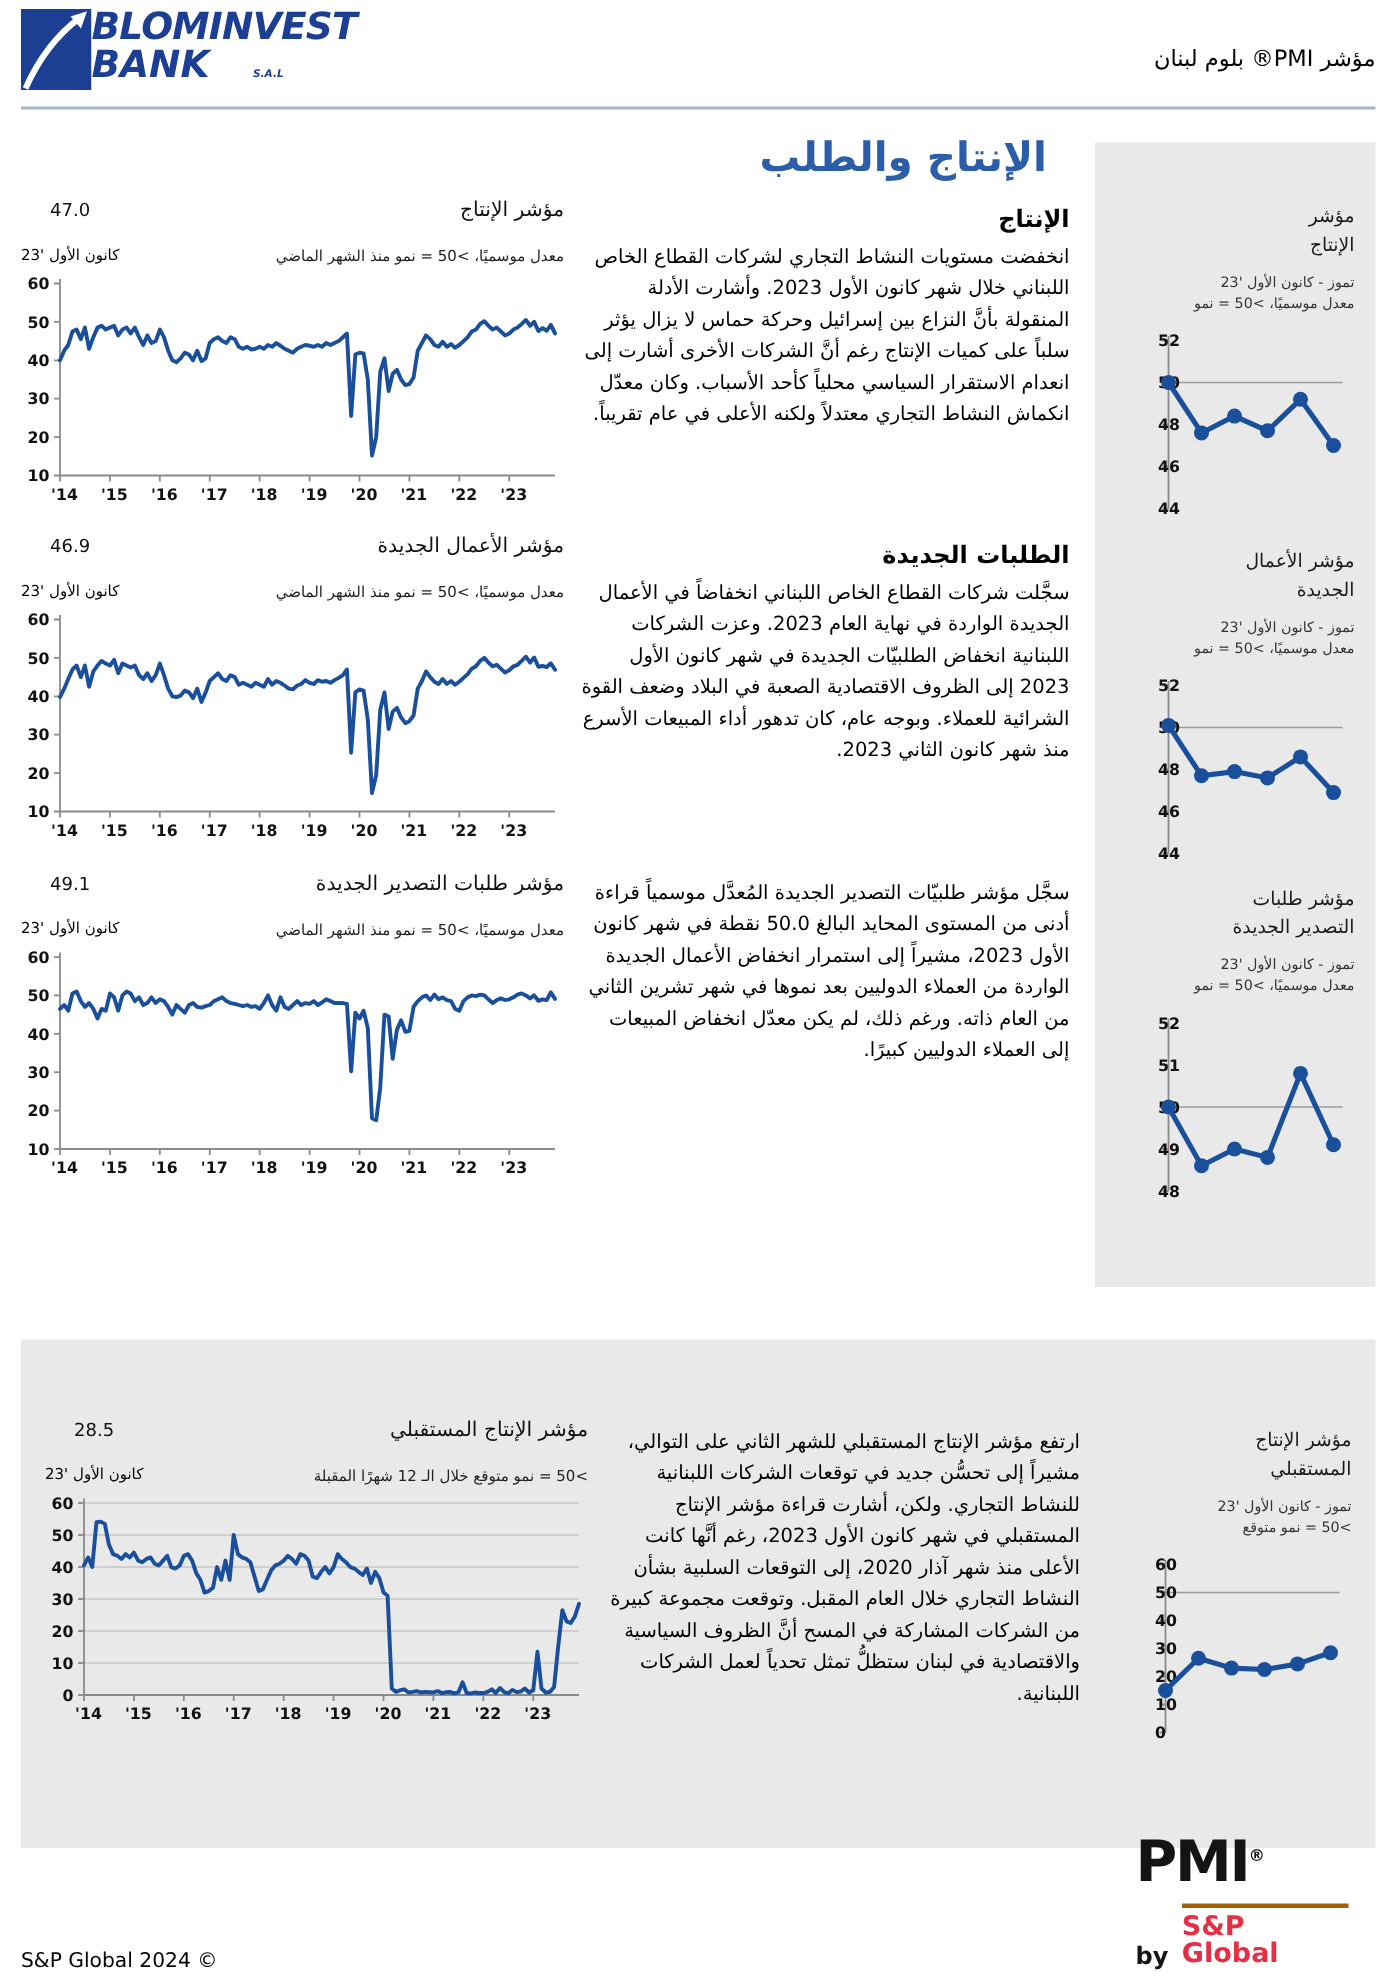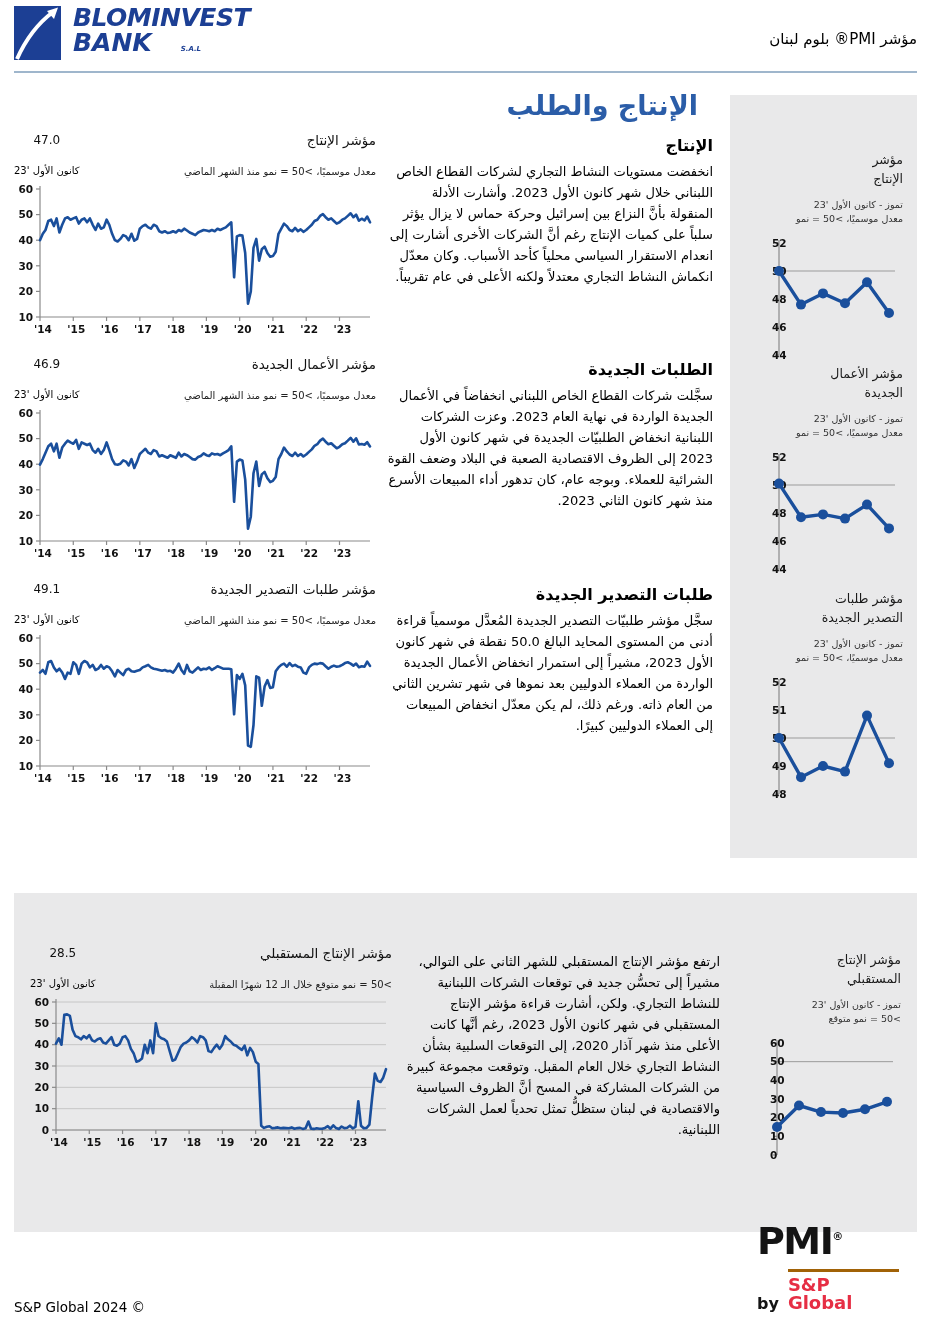--- a/index.html
+++ b/index.html
@@ -1,20 +1,20 @@
 <!DOCTYPE html>
 <html lang="ar"><head>
 <meta charset="utf-8">
 <style>
   html,body{margin:0;padding:0;background:#fff;}
   #page{position:relative;width:931px;height:1322px;background:#fff;overflow:hidden;
         font-family:"DejaVu Sans","Liberation Sans",sans-serif;color:#000;}
 
   
-  .logo{position:absolute;left:14px;top:6px;display:flex;align-items:flex-start;gap:12px;}
+  .logo{position:absolute;left:14px;top:6px;display:flex;align-items:flex-start;gap:0;}
   .logo-text{color:#1c3f94;font-style:italic;font-weight:bold;line-height:0.98;}
   .logo-line1{font-size:25px;letter-spacing:-0.5px;}
   .logo-line2{font-size:25px;display:flex;align-items:baseline;gap:3px;}
   .logo-sal{font-size:7px;margin-left:26px;}
   .header-title{position:absolute;right:14px;top:30px;font-size:15px;direction:rtl;}
   .rule{position:absolute;left:14px;right:14px;top:71px;border-top:2px solid #9fb6cc;}
 
   .sec-title{position:absolute;color:#2b5da8;font-weight:bold;font-size:27px;direction:rtl;}
   #sec1-title{right:233px;top:90px;text-align:right;}
 
@@ -76,21 +76,21 @@
         <span class="logo-sal">S.A.L</span>
       </div>
     </div>
   </div>
   <div class="header-title">مؤشر PMI® بلوم لبنان</div>
   <div class="rule"></div>
 
   <div class="sec-title" id="sec1-title">الإنتاج والطلب</div>
 
   <div class="sidebar">
-    <div class="mini" style="top:56px">
+    <div class="mini" style="top:40px">
       <div class="mini-title">مؤشر
 الإنتاج</div>
       <div class="mini-sub">
         <div>تموز - كانون الأول '23</div>
         <div>معدل موسميًا، &gt;50 = نمو</div>
       </div>
       <svg class="chart" width="152" height="134" viewBox="0 0 152 134">
           <line x1="28" y1="40" x2="144" y2="40" stroke="#9b9b9b" stroke-width="1"></line>
           <line x1="28" y1="9" x2="28" y2="124" stroke="#8a8a8a" stroke-width="1.2"></line>
           <line x1="24" y1="124" x2="28" y2="124" stroke="#8a8a8a" stroke-width="1.2"></line>
@@ -174,21 +174,20 @@
 
   <div class="article" style="top:136px">
     <h3>الإنتاج</h3>
     <p>انخفضت مستويات النشاط التجاري لشركات القطاع الخاص اللبناني خلال شهر كانون الأول 2023. وأشارت الأدلة المنقولة بأنَّ النزاع بين إسرائيل وحركة حماس لا يزال يؤثر سلباً على كميات الإنتاج رغم أنَّ الشركات الأخرى أشارت إلى انعدام الاستقرار السياسي محلياً كأحد الأسباب. وكان معدّل انكماش النشاط التجاري معتدلاً ولكنه الأعلى في عام تقريباً.</p>
   </div>
   <div class="article" style="top:360px">
     <h3>الطلبات الجديدة</h3>
     <p>سجَّلت شركات القطاع الخاص اللبناني انخفاضاً في الأعمال الجديدة الواردة في نهاية العام 2023. وعزت الشركات اللبنانية انخفاض الطلبيّات الجديدة في شهر كانون الأول 2023 إلى الظروف الاقتصادية الصعبة في البلاد وضعف القوة الشرائية للعملاء. وبوجه عام، كان تدهور أداء المبيعات الأسرع منذ شهر كانون الثاني 2023.</p>
   </div>
   <div class="article" style="top:585px">
-    <h3>طلبات التصدير الجديدة</h3>
     <p>سجَّل مؤشر طلبيّات التصدير الجديدة المُعدَّل موسمياً قراءة أدنى من المستوى المحايد البالغ 50.0 نقطة في شهر كانون الأول 2023، مشيراً إلى استمرار انخفاض الأعمال الجديدة الواردة من العملاء الدوليين بعد نموها في شهر تشرين الثاني من العام ذاته. ورغم ذلك، لم يكن معدّل انخفاض المبيعات إلى العملاء الدوليين كبيرًا.</p>
   </div>
 
   <div class="big" style="top:132px">
     <div class="big-head">
       <div class="bh-titles">
         <div class="bh-title">مؤشر الإنتاج</div>
         <div class="bh-sub">معدل موسميًا، &gt;50 = نمو منذ الشهر الماضي</div>
       </div>
       <div class="bh-vals">

